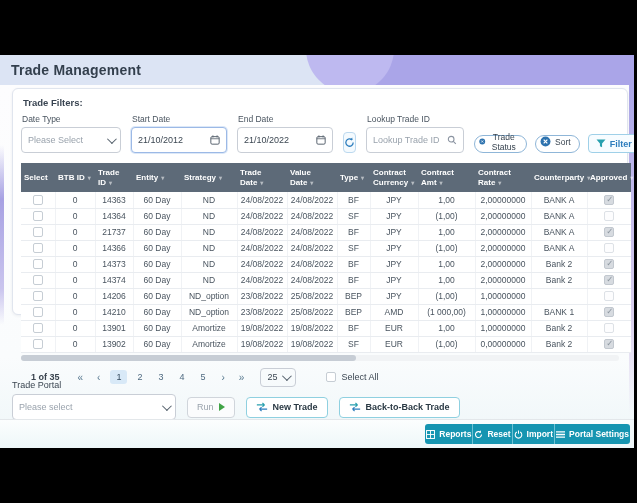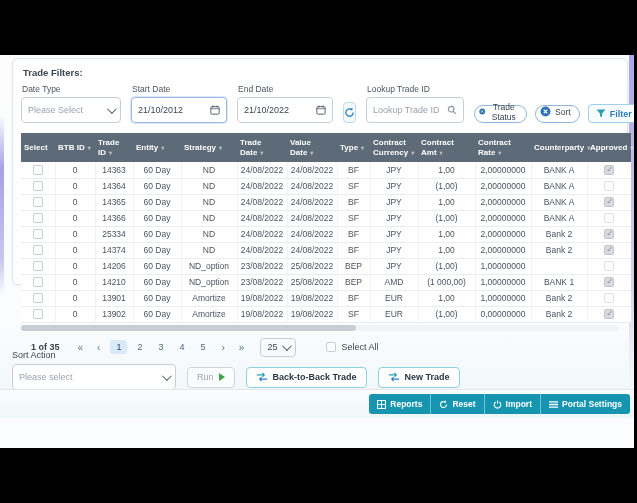--- a/index.html
+++ b/index.html
@@ -64,29 +64,34 @@
   .ta-row { display:flex; align-items:center; gap:11px; }
   .select.wide { width:164px; }
   .run-btn { display:flex; align-items:center; gap:5px; height:21px; padding:0 9px; border:1px solid #d0d5db; border-radius:4px; background:#fbfcfd; font-size:9px; color:#9aa3ad; cursor:pointer; font-family:inherit; }
   .play { width:0; height:0; border-left:6px solid #41a447; border-top:4px solid transparent; border-bottom:4px solid transparent; }
   .action-btn { display:flex; align-items:center; gap:5px; height:21px; padding:0 9px; border:1px solid #8fd0e0; border-radius:4px; background:#fff; font-size:9px; font-weight:bold; color:#2b3a45; cursor:pointer; font-family:inherit; }
 
   
   .divider { position:absolute; left:0; right:0; top:334px; height:1px; background:#e3e7ea; }
   .footer { position:absolute; left:0; right:4px; top:335px; height:28px; display:flex; align-items:center; justify-content:flex-end; background:linear-gradient(to bottom,#fcfefe,#eef7f9); }
   .btn-group { display:flex; border-radius:3px; overflow:hidden; }
-  .fbtn { display:flex; align-items:center; gap:4px; background:#1695b1; color:#fff; font-size:8.5px; font-weight:bold; padding:0 8px; height:20px; border:none; border-right:1px solid #6fc2d4; cursor:pointer; font-family:inherit; }
+  .fbtn { display:flex; align-items:center; gap:4px; background:#1695b1; color:#fff; font-size:8.5px; font-weight:bold; padding:0 1px; height:20px; border:none; border-right:1px solid #6fc2d4; cursor:pointer; font-family:inherit; }
   .fbtn:last-child { border-right:none; }
 
   svg { display:block; }
 </style>
 </head>
 <body>
 
 <div class="screen">
+  <div class="band">
+    <div class="band-purple"></div>
+    <div class="band-circle"></div>
+    <div class="title">Trade Management</div>
+  </div>
 
   <div class="page">
     <div class="strip-left"></div>
     <div class="strip-right"></div>
 
     <div class="card">
       <div class="filters-label">Trade Filters:</div>
 
       <div class="filter-row">
         <div class="field">
@@ -279,21 +284,21 @@
               <td>SF</td>
               <td>JPY</td>
               <td>(1,00)</td>
               <td>2,00000000</td>
               <td>BANK A</td>
               <td><span class="cb ro"></span></td>
             </tr>
             <tr>
               <td><span class="cb"></span></td>
               <td>0</td>
-              <td>14365</td>
+              <td>21737</td>
               <td>60 Day</td>
               <td>ND</td>
               <td>24/08/2022</td>
               <td>24/08/2022</td>
               <td>BF</td>
               <td>JPY</td>
               <td>1,00</td>
               <td>2,00000000</td>
               <td>BANK A</td>
               <td><span class="cb ro checked"></span></td>
@@ -309,21 +314,21 @@
               <td>SF</td>
               <td>JPY</td>
               <td>(1,00)</td>
               <td>2,00000000</td>
               <td>BANK A</td>
               <td><span class="cb ro"></span></td>
             </tr>
             <tr>
               <td><span class="cb"></span></td>
               <td>0</td>
-              <td>25334</td>
+              <td>14373</td>
               <td>60 Day</td>
               <td>ND</td>
               <td>24/08/2022</td>
               <td>24/08/2022</td>
               <td>BF</td>
               <td>JPY</td>
               <td>1,00</td>
               <td>2,00000000</td>
               <td>Bank 2</td>
               <td><span class="cb ro checked"></span></td>
@@ -428,43 +433,43 @@
           <span class="chev"></span>
         </span>
         <span class="selall">
           <span class="cb"></span>
           <span>Select All</span>
         </span>
       </div>
     </div>
 
     <div class="trade-action">
-      <label>Sort Action</label>
+      <label>Trade Portal</label>
       <div class="ta-row">
         <div class="select wide">
           <span class="muted">Please select</span>
           <span class="chev"></span>
         </div>
         <button class="run-btn">
           <span>Run</span>
           <span class="play"></span>
         </button>
         <button class="action-btn">
           <svg width="12" height="10" viewBox="0 0 14 11">
               <path d="M1 3 H10 M10 3 L7.5 0.8 M10 3 L7.5 5.2" fill="none" stroke="#28a0ae" stroke-width="1.3"></path>
               <path d="M13 8 H4 M4 8 L6.5 5.8 M4 8 L6.5 10.2" fill="none" stroke="#2d7dbd" stroke-width="1.3"></path>
             </svg>
-          <span>Back-to-Back Trade</span>
+          <span>New Trade</span>
         </button>
         <button class="action-btn">
           <svg width="12" height="10" viewBox="0 0 14 11">
               <path d="M1 3 H10 M10 3 L7.5 0.8 M10 3 L7.5 5.2" fill="none" stroke="#28a0ae" stroke-width="1.3"></path>
               <path d="M13 8 H4 M4 8 L6.5 5.8 M4 8 L6.5 10.2" fill="none" stroke="#2d7dbd" stroke-width="1.3"></path>
             </svg>
-          <span>New Trade</span>
+          <span>Back-to-Back Trade</span>
         </button>
       </div>
     </div>
 
     <div class="divider"></div>
     <div class="footer">
       <div class="btn-group" id="footer-group">
           <button class="fbtn">
             <span>
               <svg width="9" height="9" viewBox="0 0 10 10">

